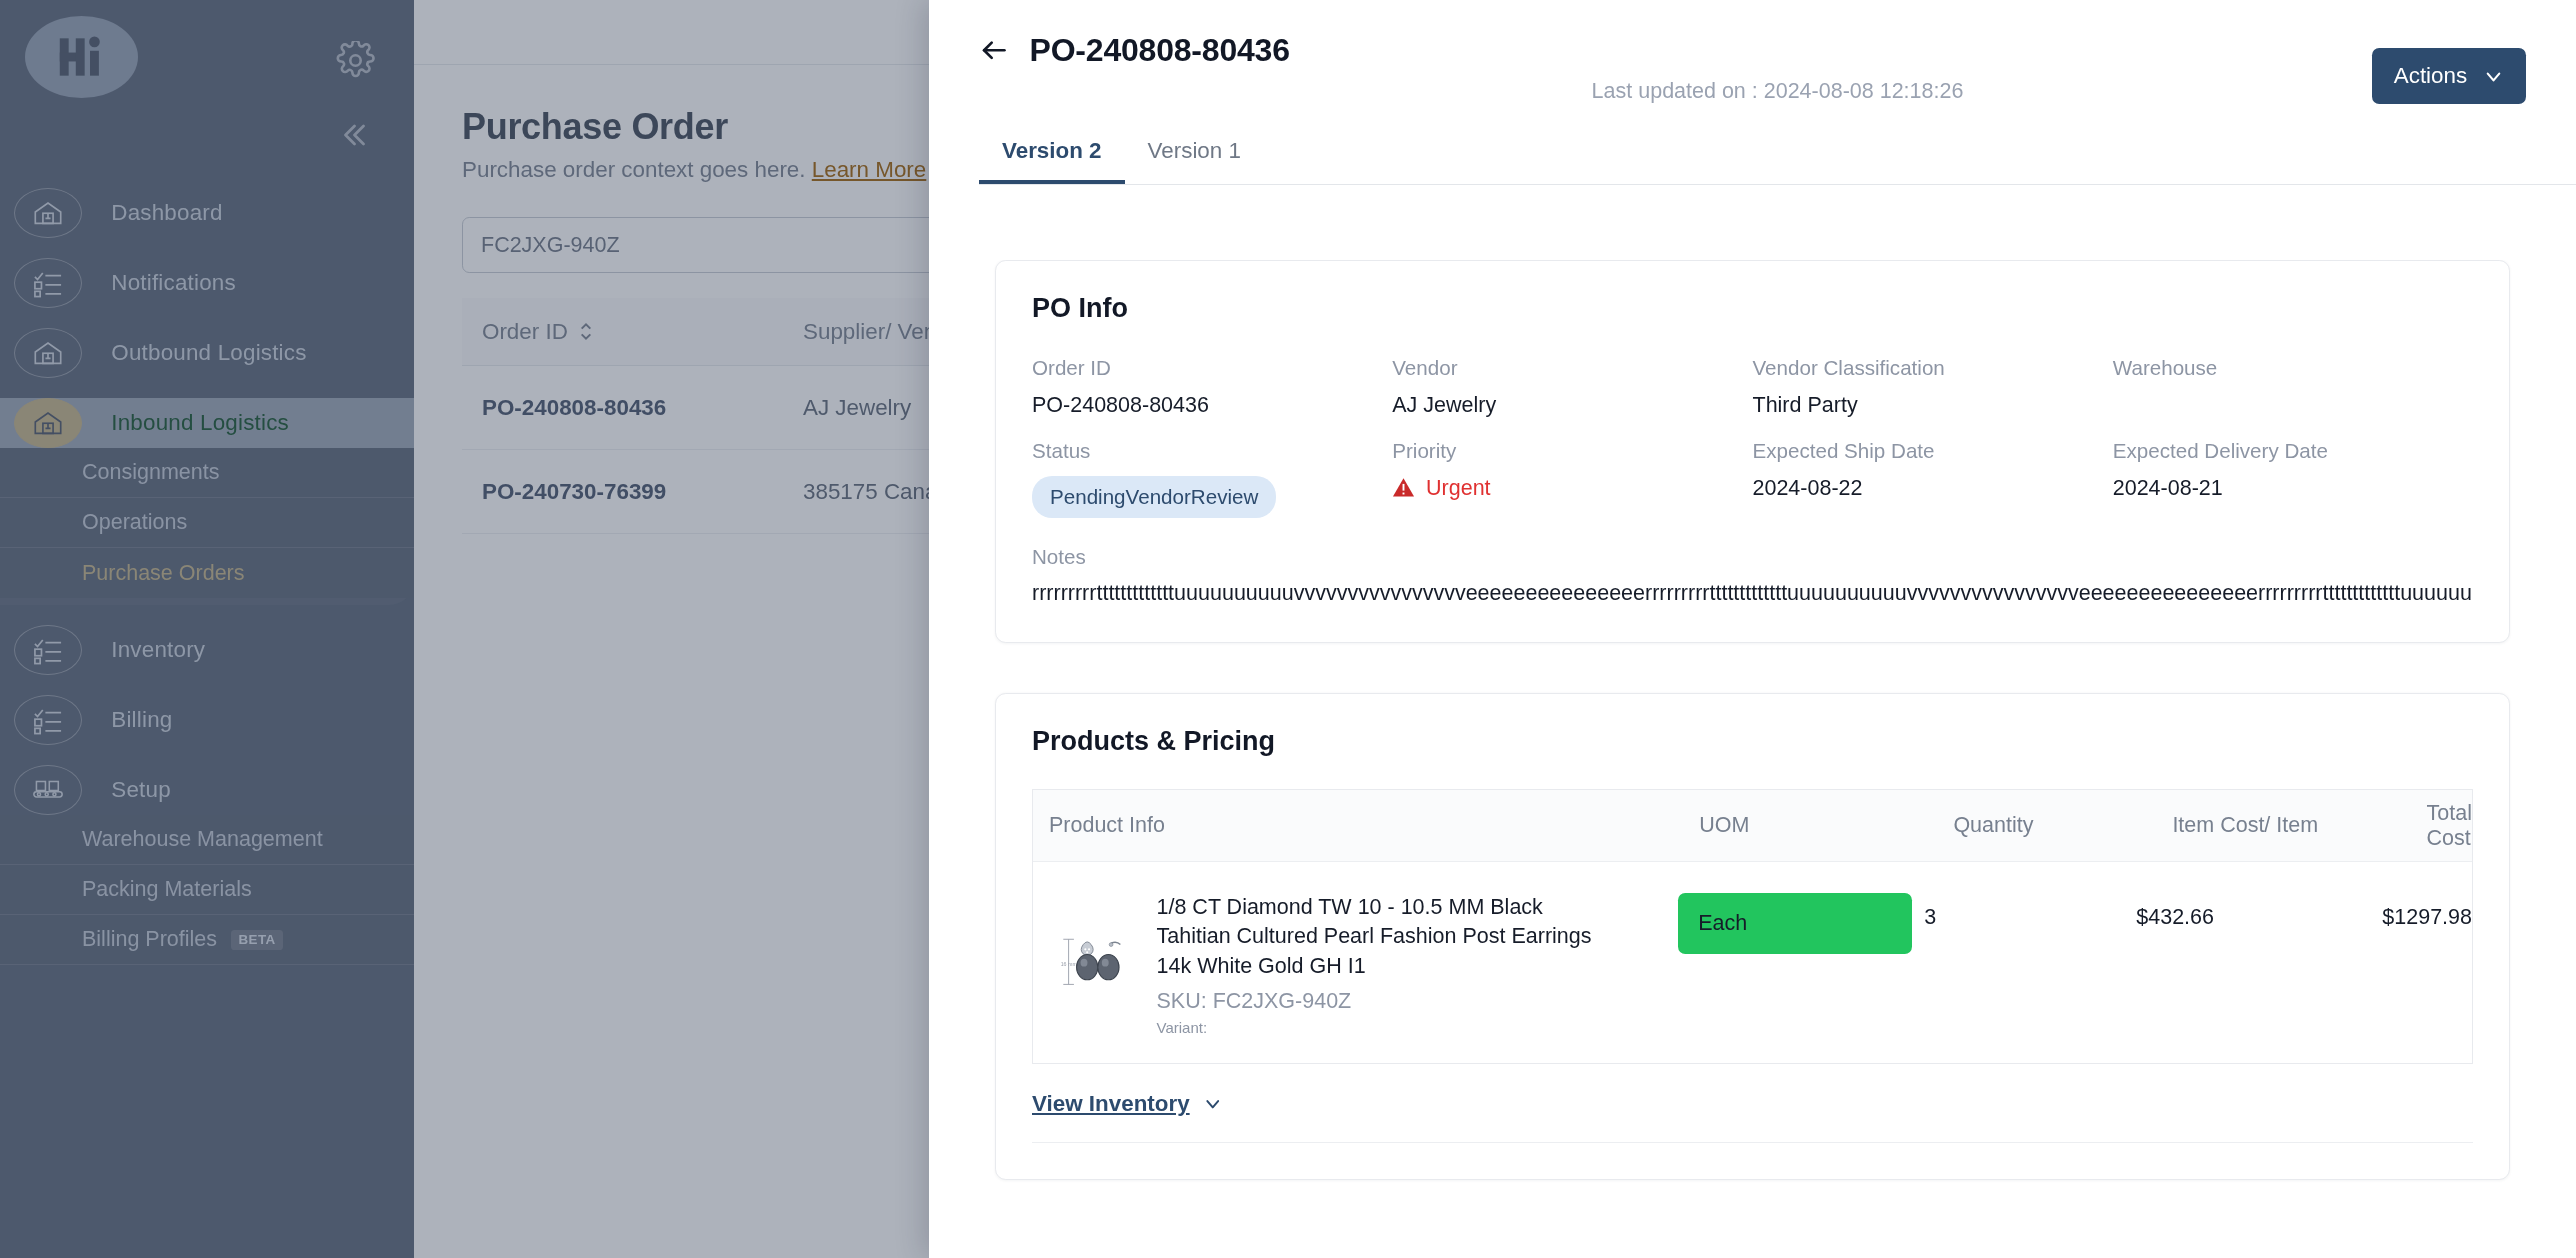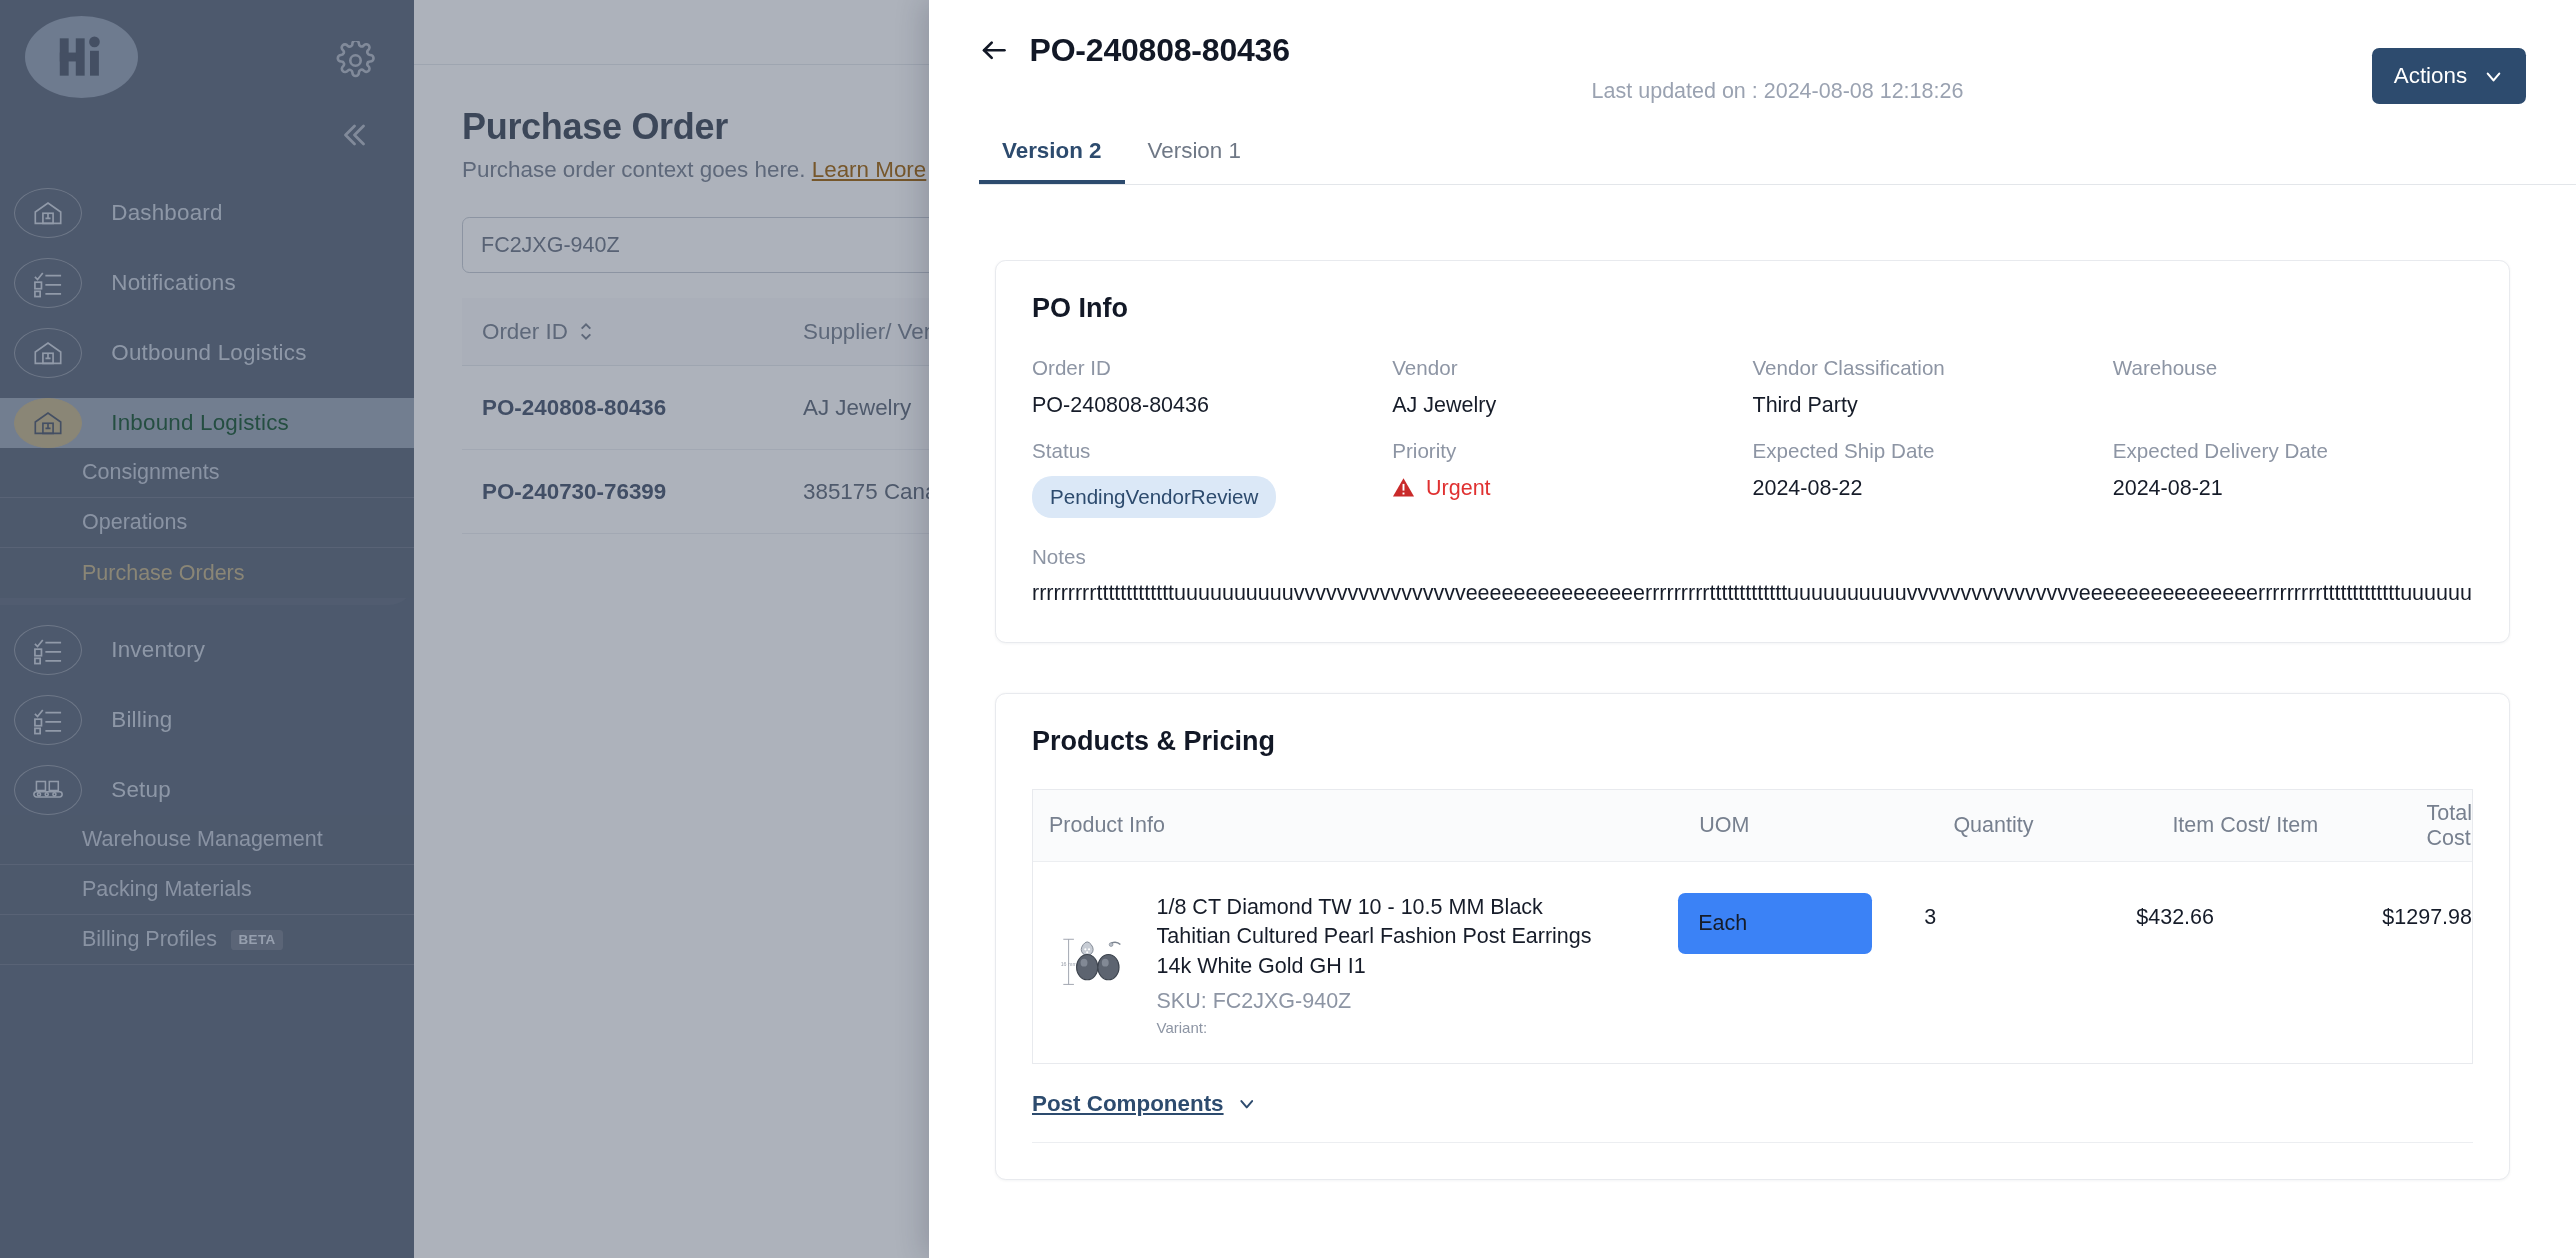--- a/index.html
+++ b/index.html
@@ -212,22 +212,22 @@
 
   .prod-thumb {
     width: 86px; height: 86px; flex: none;
     display: flex; align-items: center; justify-content: center;
     align-self: center;
   }
   .prod-name { font-size: 21.5px; color: #161c29; line-height: 1.38; max-width: 448px; }
   .prod-sku  { margin-top: 7.2px; font-size: 21.5px; color: #8d95a4; }
   .prod-var  { margin-top: 5.4px; font-size: 15px; color: #8d95a4; }
   .uom-chip {
-    background: #3b82f6; border-radius: 7.2px;
-    width: 194px; height: 61px;
+    background: #22c55e; border-radius: 7.2px;
+    width: 234px; height: 61px;
     display: flex; align-items: center; padding-left: 20px;
     font-size: 21.5px; color: #161c29;
   }
   .cell-txt { font-size: 21.5px; color: #161c29; padding-top: 12.5px; }
 
   .view-comp {
     margin-top: 27px; margin-bottom: 25px;
     display: inline-flex; align-items: center; gap: 12.5px;
     font-size: 22.4px; font-weight: bold; color: #2d4b6e;
     cursor: pointer;
@@ -536,21 +536,21 @@
               <div class="c-uom">
                 <div class="uom-chip">Each</div>
               </div>
               <div class="c-qty cell-txt">3</div>
               <div class="c-cost cell-txt">$432.66</div>
               <div class="c-tot cell-txt">$1297.98</div>
             </div>
           </div>
 
           <div class="view-comp">
-            <span>Post Components</span>
+            <span>View Inventory</span>
             <svg width="21.5" height="21.5" viewBox="0 0 24 24" fill="none" stroke="#2d4b6e" stroke-width="2.2" stroke-linecap="round" stroke-linejoin="round">
               <polyline points="6,9 12,16 18,9"></polyline>
             </svg>
           </div>
           <div class="pt-divider"></div>
         </div>
       </div>
 
     </div>
   </section>

